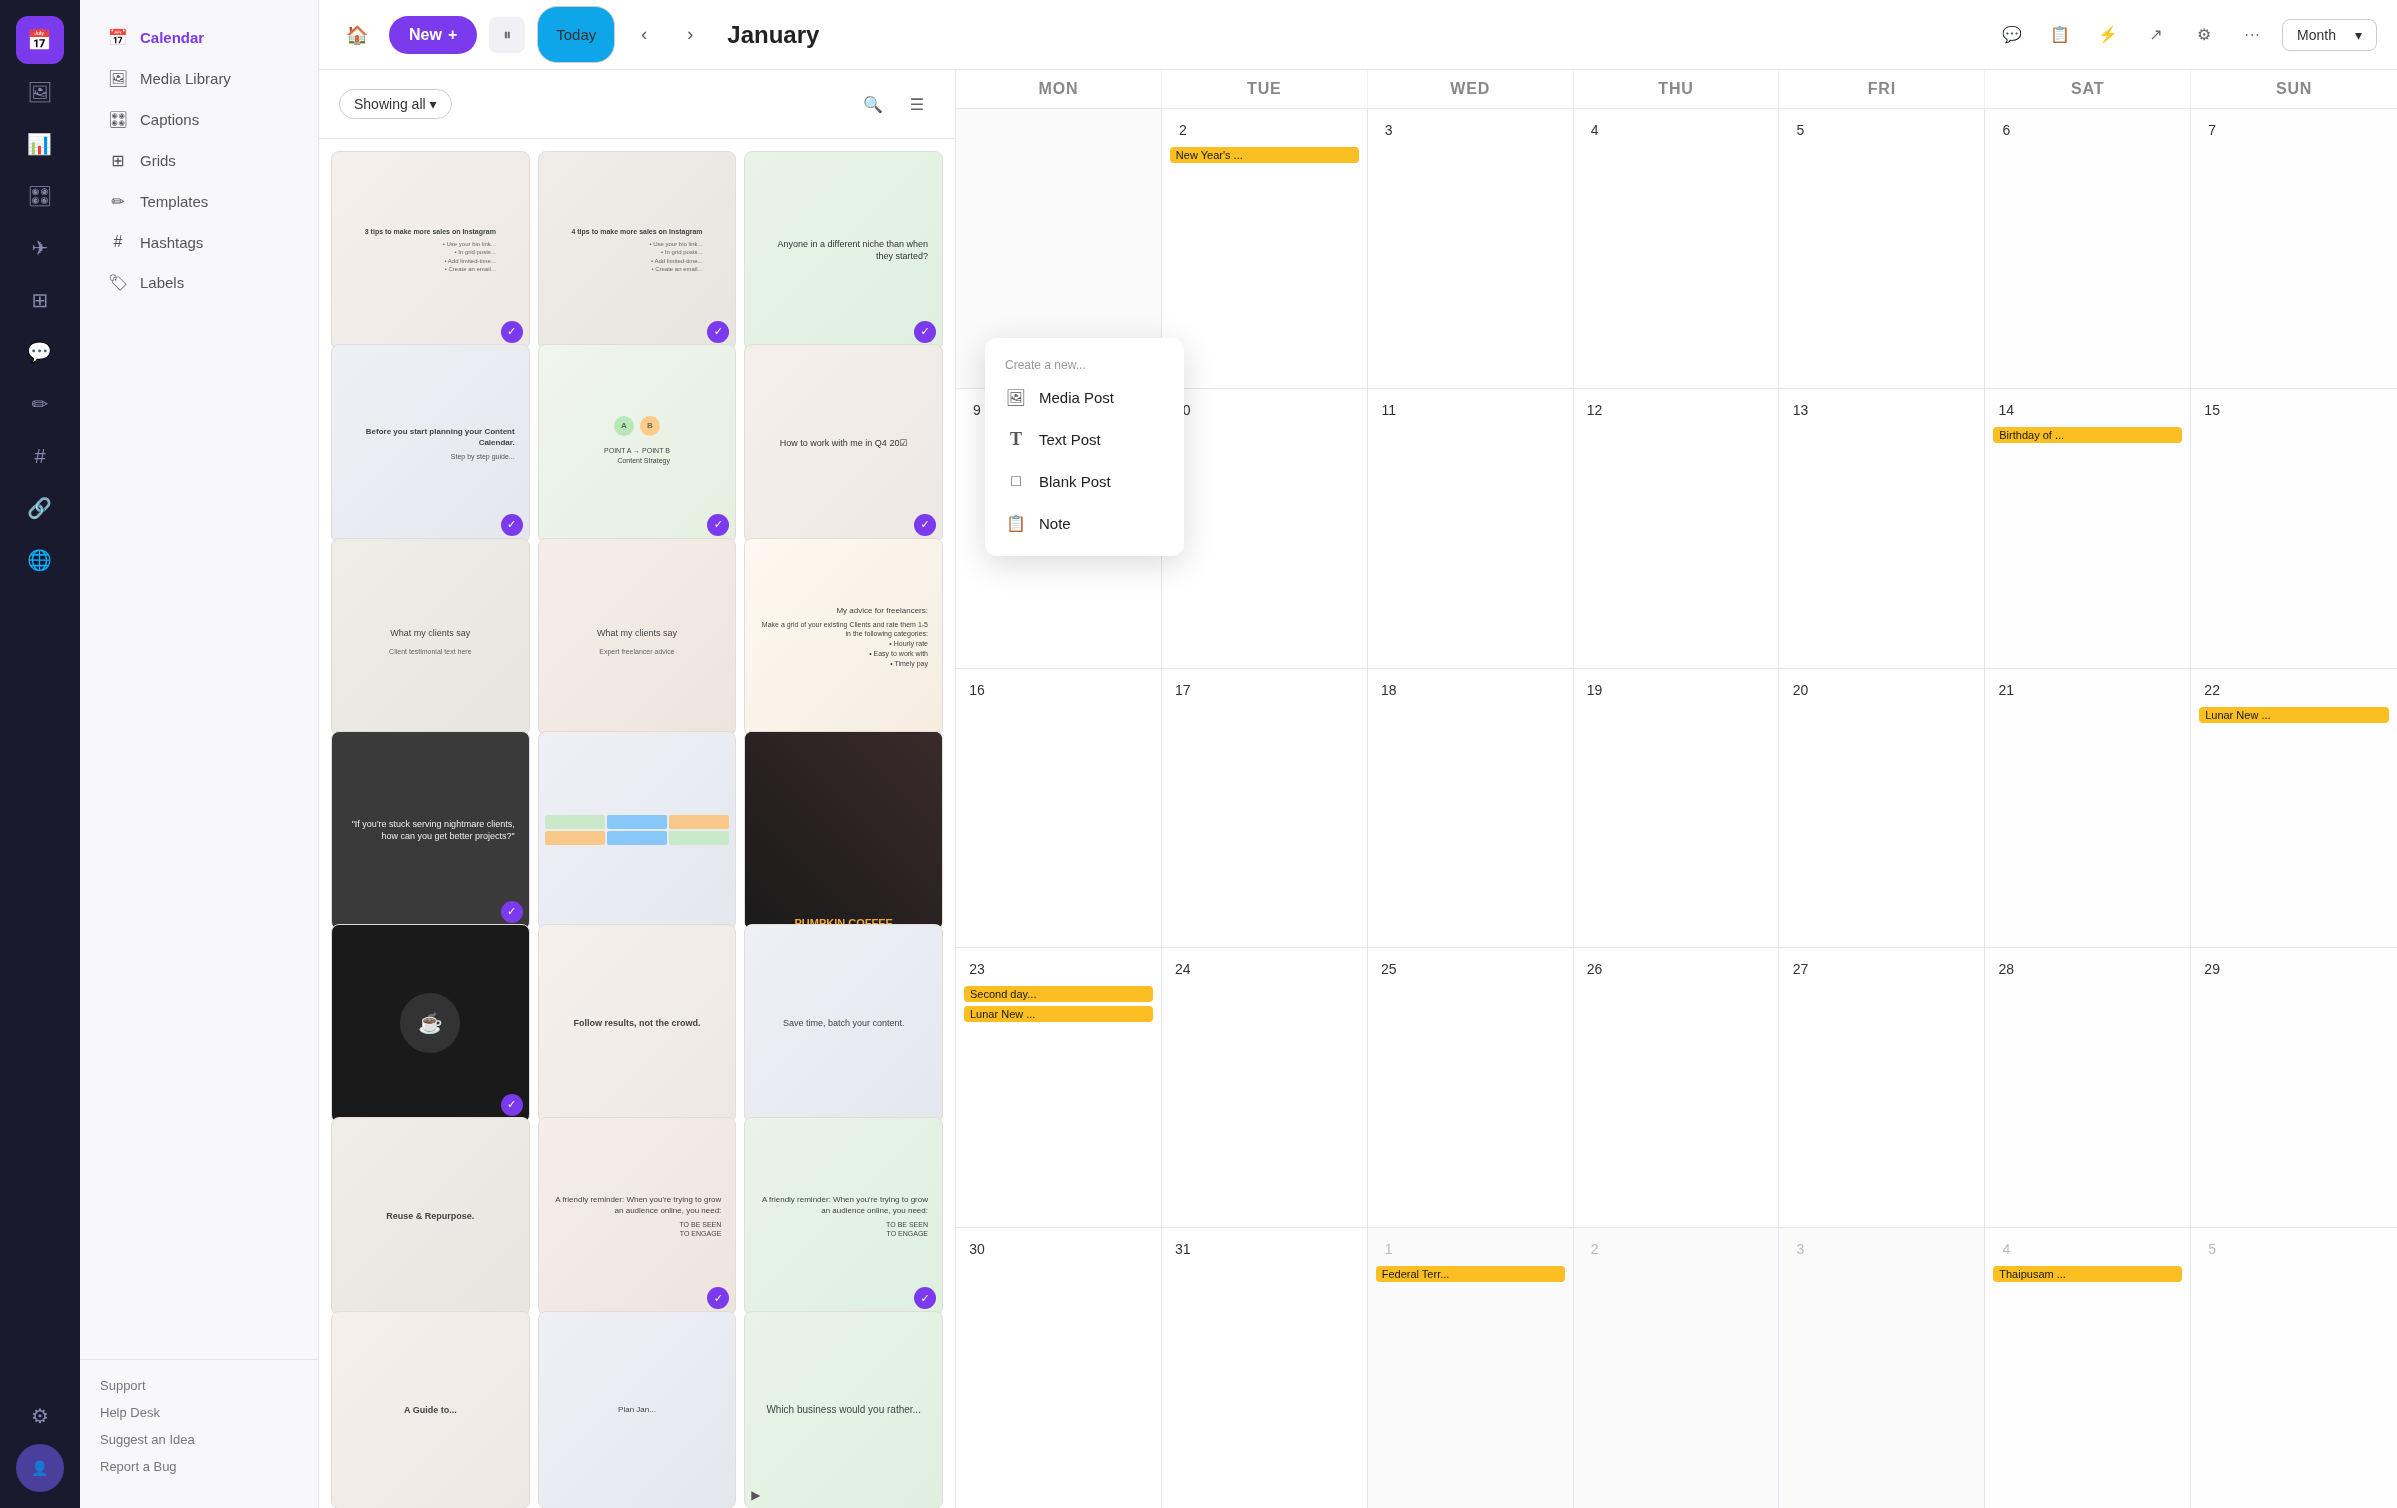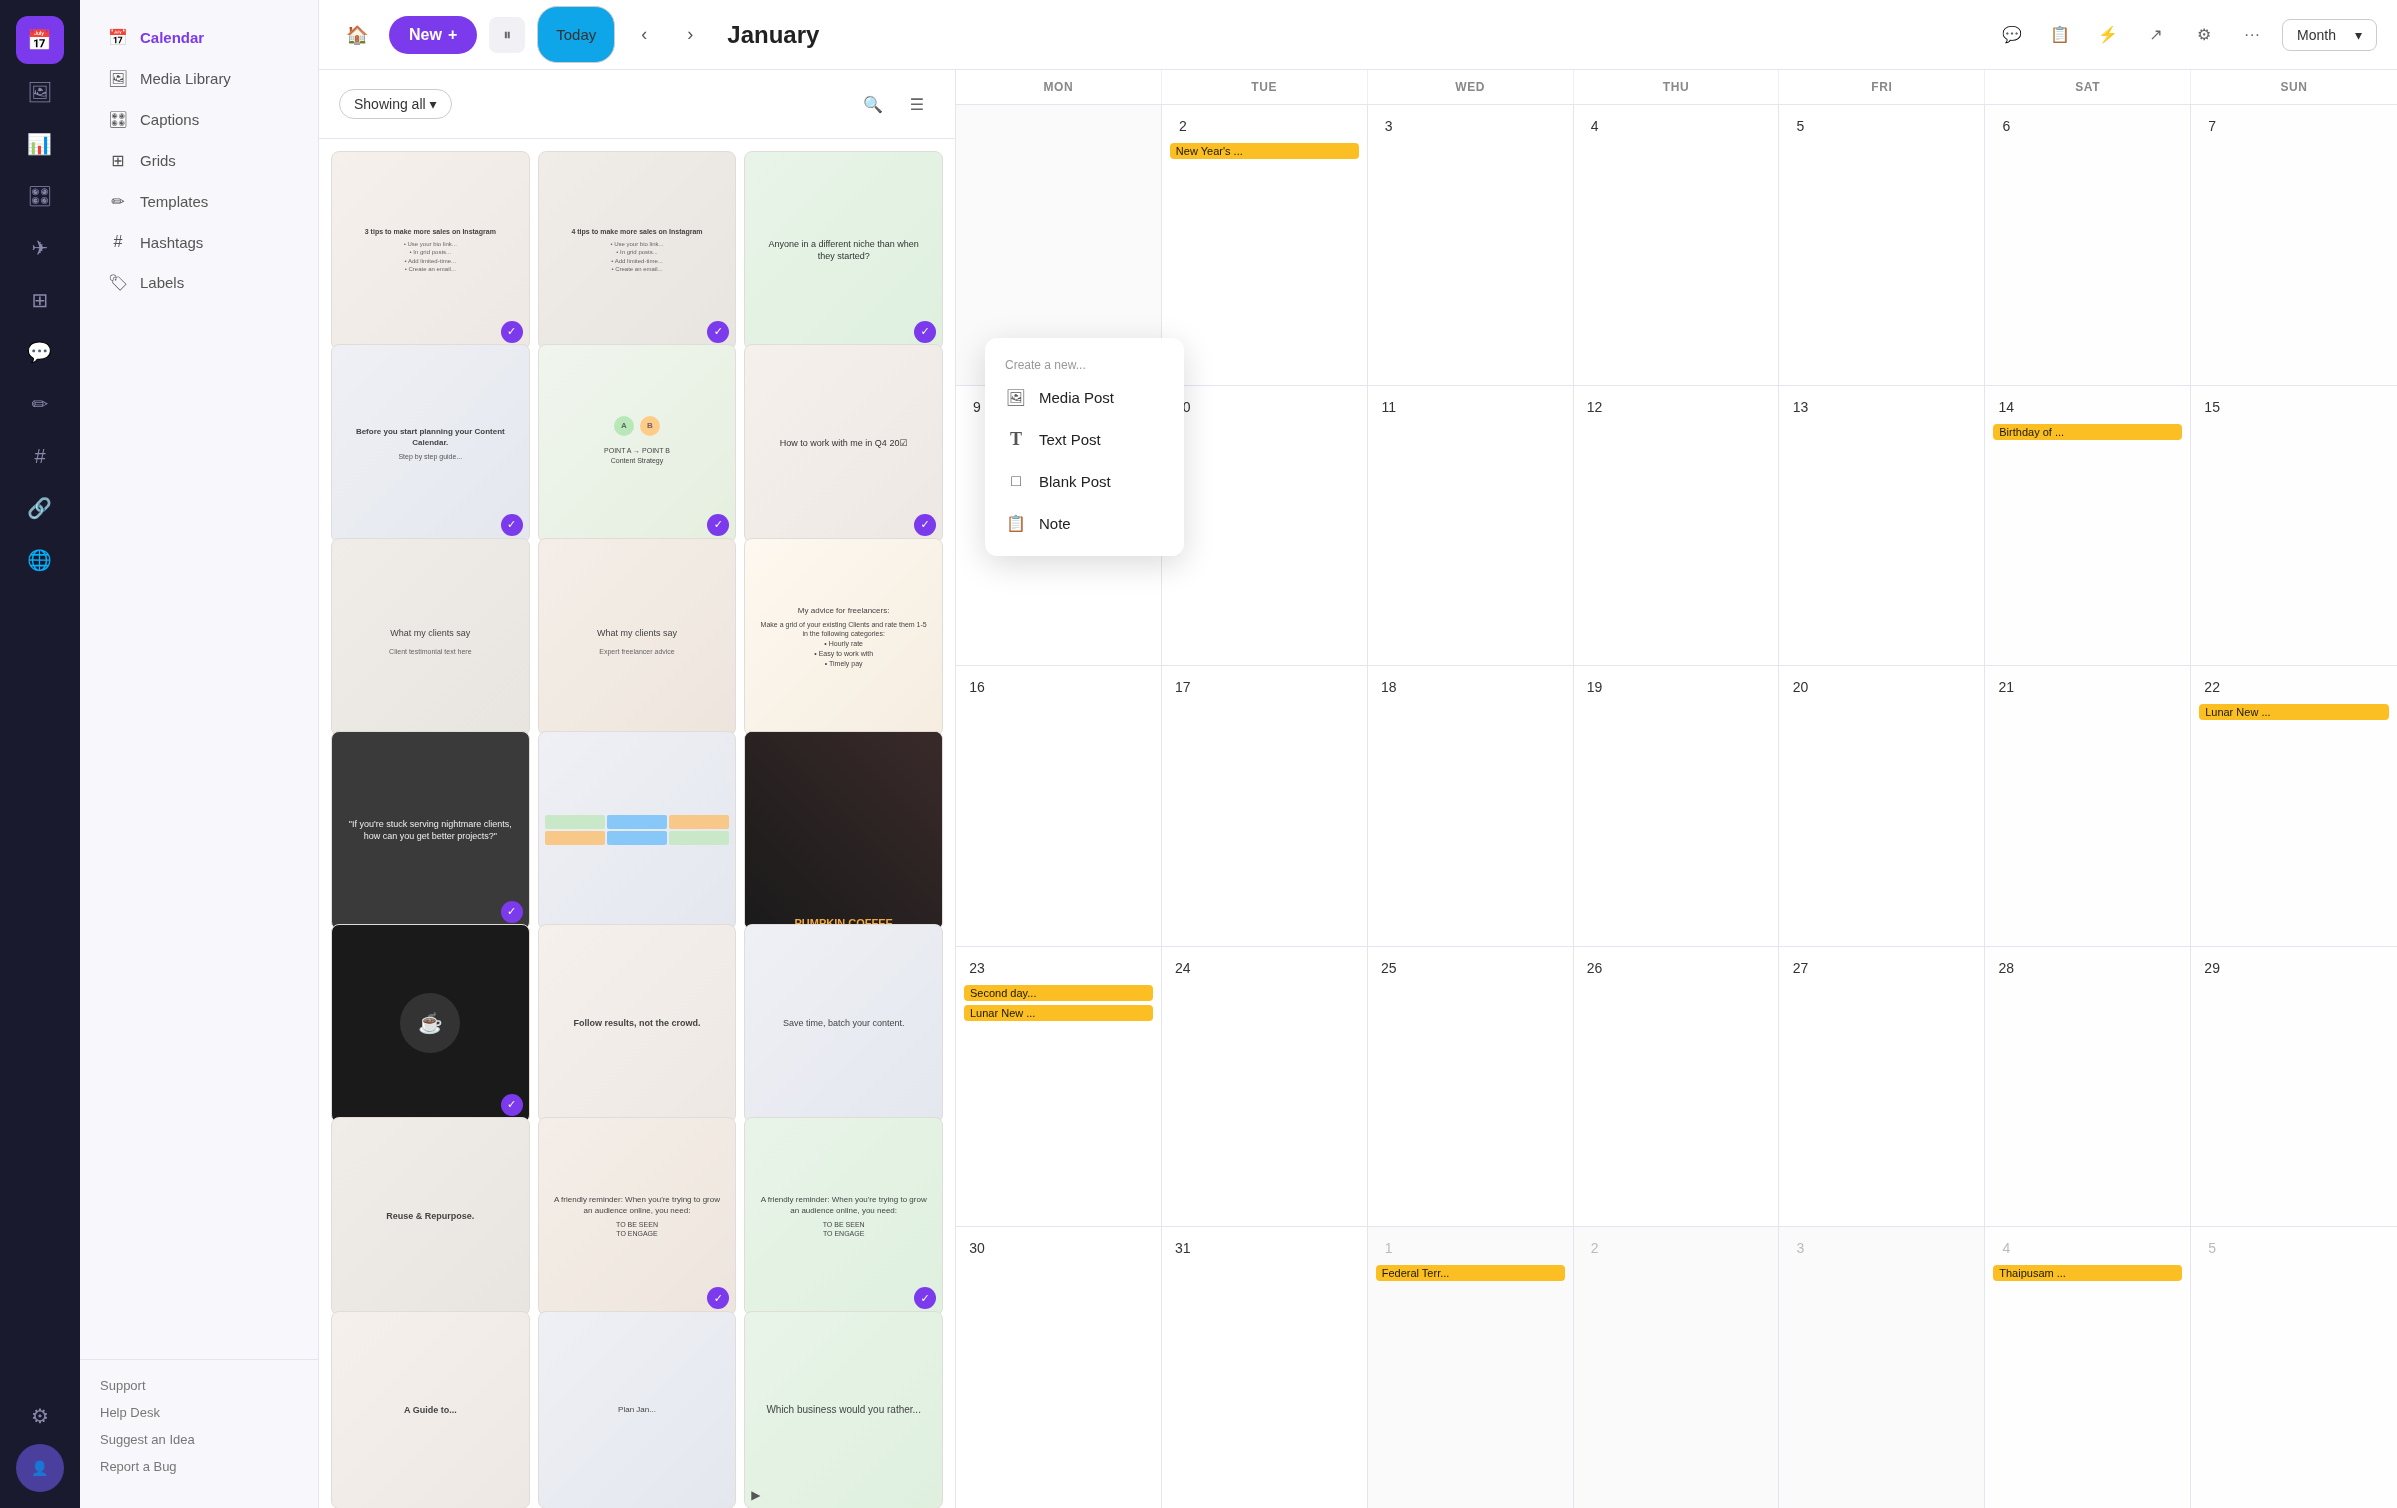--- a/index.html
+++ b/index.html
@@ -121,21 +121,21 @@
       color: white; font-size: 11px;
     }
 
     
     .calendar-area { flex: 1; display: flex; flex-direction: column; overflow: hidden; background: white; }
     .calendar-header {
       display: grid; grid-template-columns: repeat(7, 1fr);
       border-bottom: 1px solid #e5e5ef;
     }
     .cal-header-cell {
-      padding: 10px 12px; text-align: center; font-size: 12px;
+      padding: 10px 12px; text-align: center; font-size: 16px;
       font-weight: 600; color: #888; border-right: 1px solid #f0f0f0;
       letter-spacing: 0.05em;
     }
     .cal-header-cell:last-child { border-right: none; }
     .calendar-grid {
       flex: 1; display: grid; grid-template-rows: repeat(5, 1fr);
       overflow: hidden;
     }
     .cal-row { display: grid; grid-template-columns: repeat(7, 1fr); border-bottom: 1px solid #e5e5ef; }
     .cal-row:last-child { border-bottom: none; }
@@ -180,21 +180,21 @@
     
     .tc-1 { background: linear-gradient(135deg, #f5f0eb 0%, #ede8e3 100%); }
     .tc-2 { background: linear-gradient(135deg, #f0ede8 0%, #e8e4df 100%); }
     .tc-3 { background: linear-gradient(135deg, #e8f4e8 0%, #dff0df 100%); }
     .tc-4 { background: linear-gradient(135deg, #eef0f5 0%, #e5e7ef 100%); }
     .tc-5 { background: linear-gradient(135deg, #f5eee8 0%, #ede5dd 100%); }
     .tc-6 { background: linear-gradient(135deg, #f0f5ee 0%, #e5efdf 100%); }
     .tc-7 { background: linear-gradient(135deg, #fef8f0 0%, #f5ede0 100%); }
     .tc-9 { background: linear-gradient(135deg, #2a2a2a 0%, #1a1a1a 100%); color: #fff; }
 
-    .template-text { font-size: 8px; line-height: 1.4; color: #444; padding: 6px; text-align: center; }
+    .template-text { font-size: 8px; line-height: 1.4; color: #444; padding: 6px; text-align: right; }
     .template-text.light { color: #ccc; }
   </style>
 </head>
 <body>
 
 <div class="icon-bar">
   <div class="icon-bar-top">
     <div class="icon-btn active" title="Calendar">📅</div>
     <div class="icon-btn" title="Media">🖼</div>
     <div class="icon-btn" title="Analytics">📊</div>

